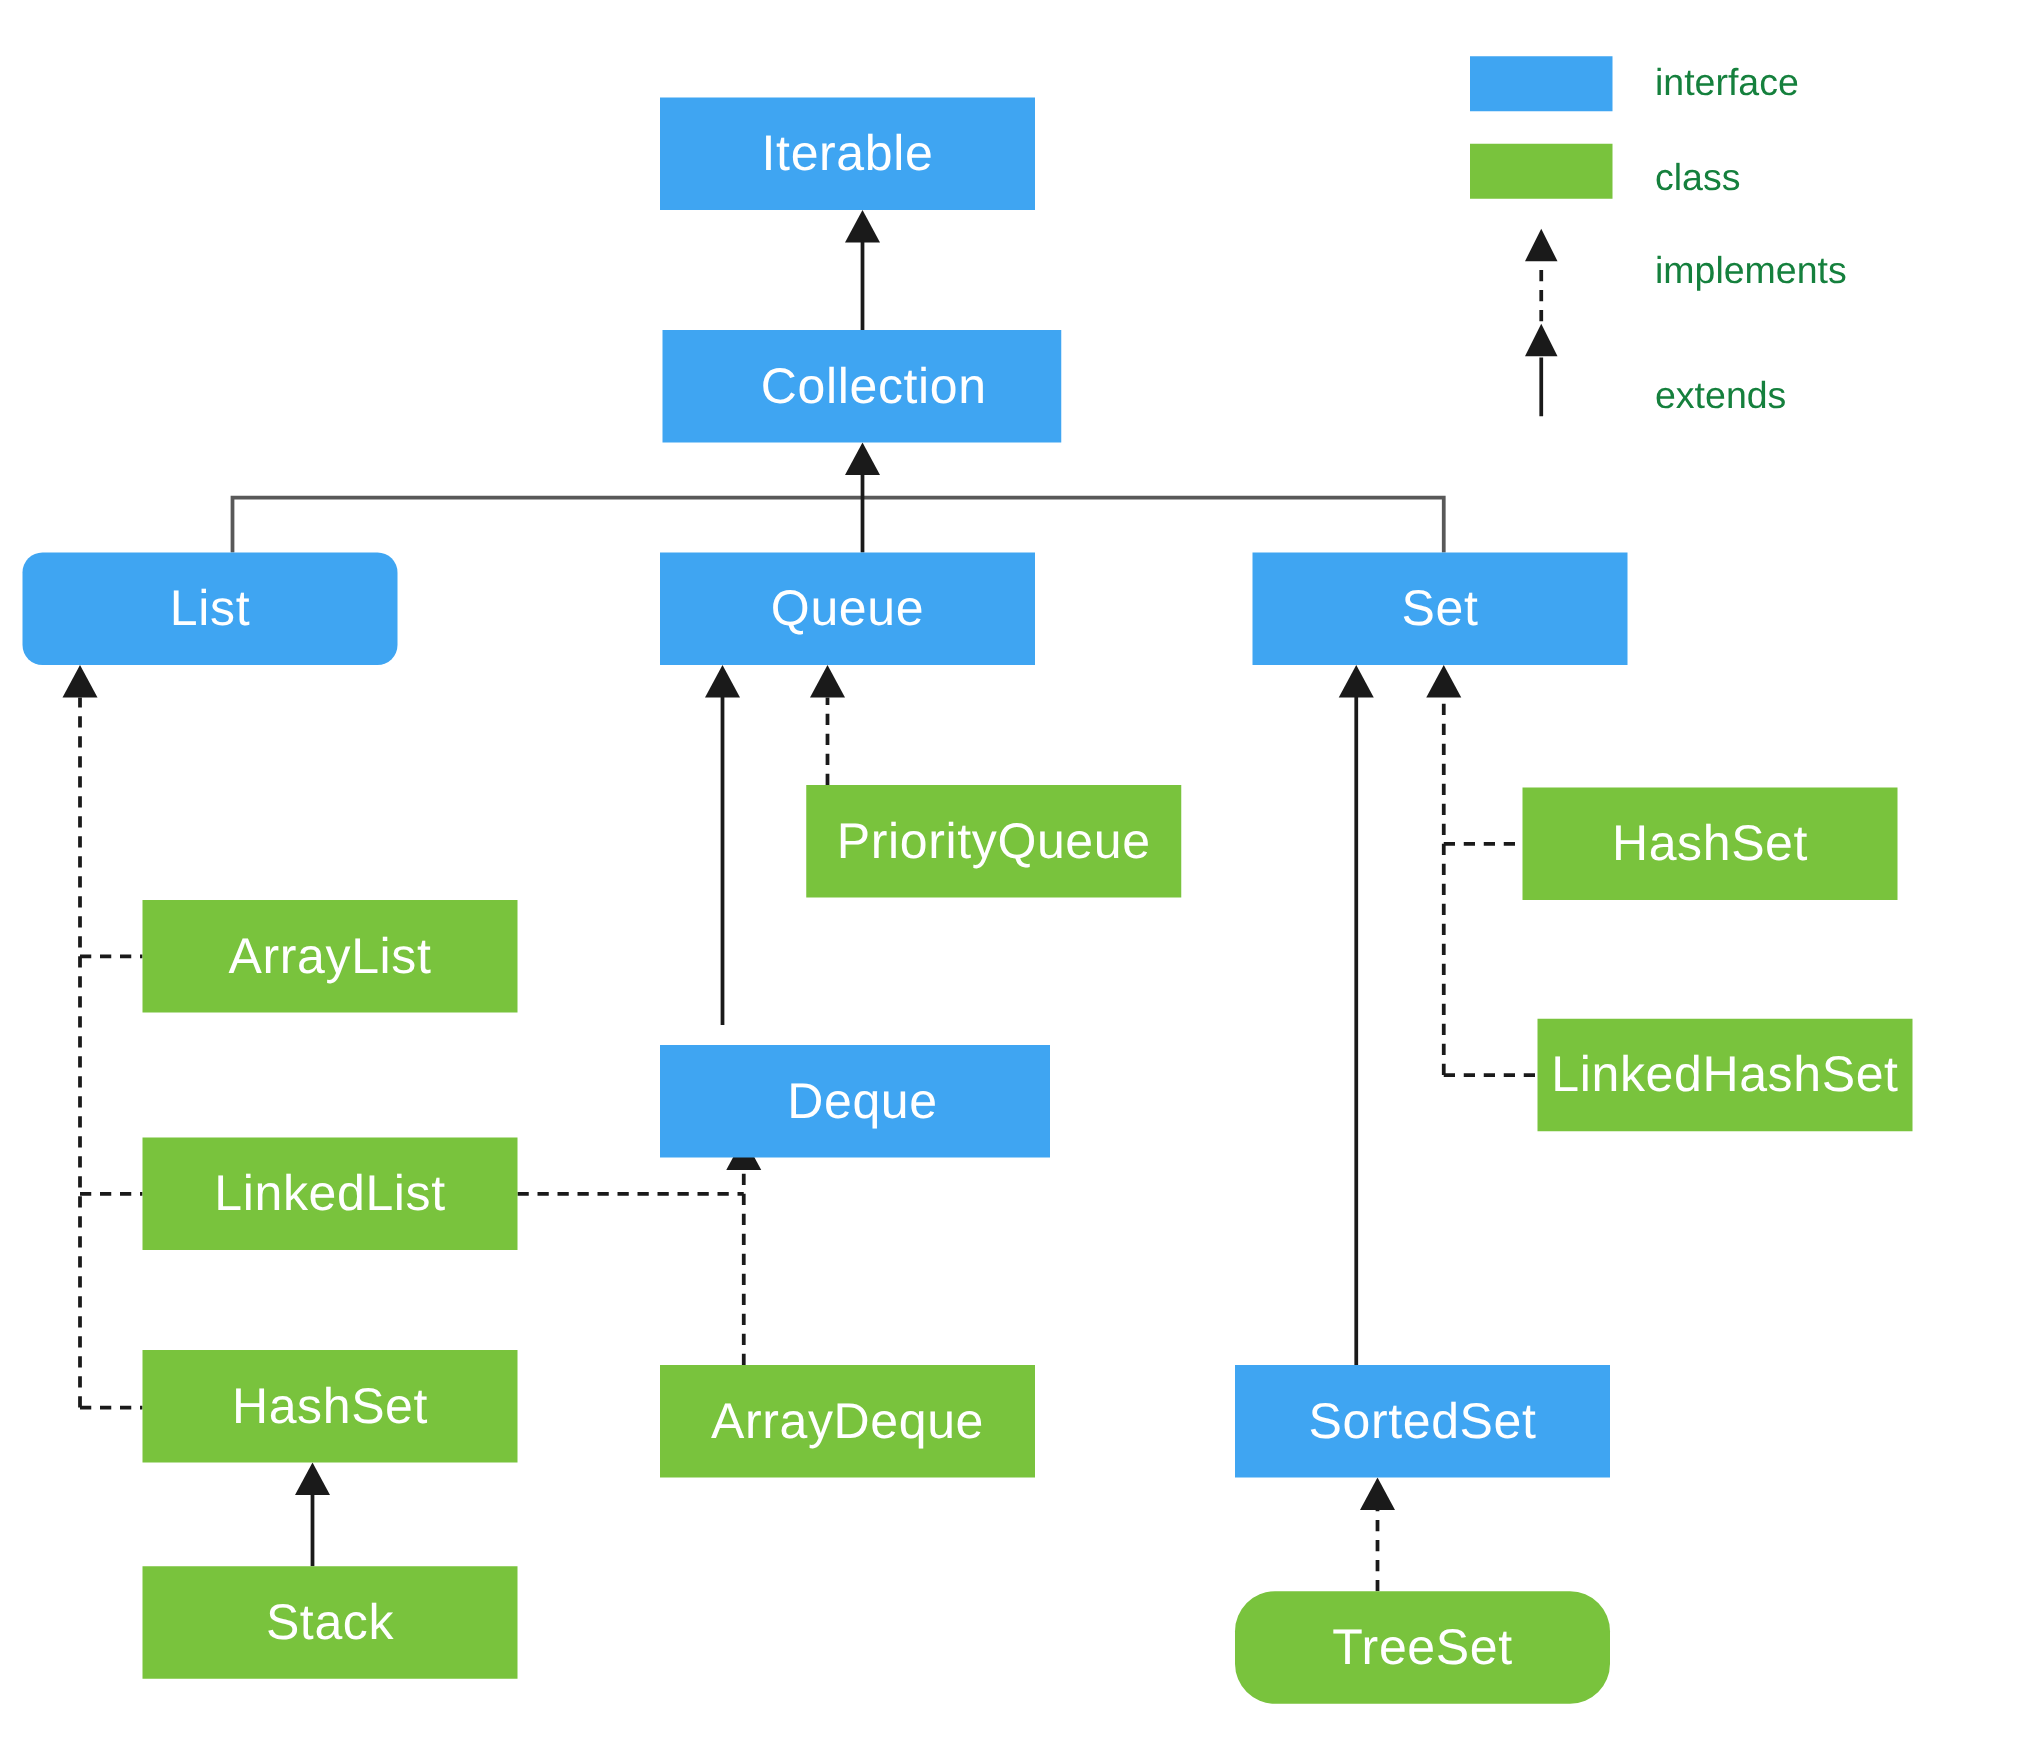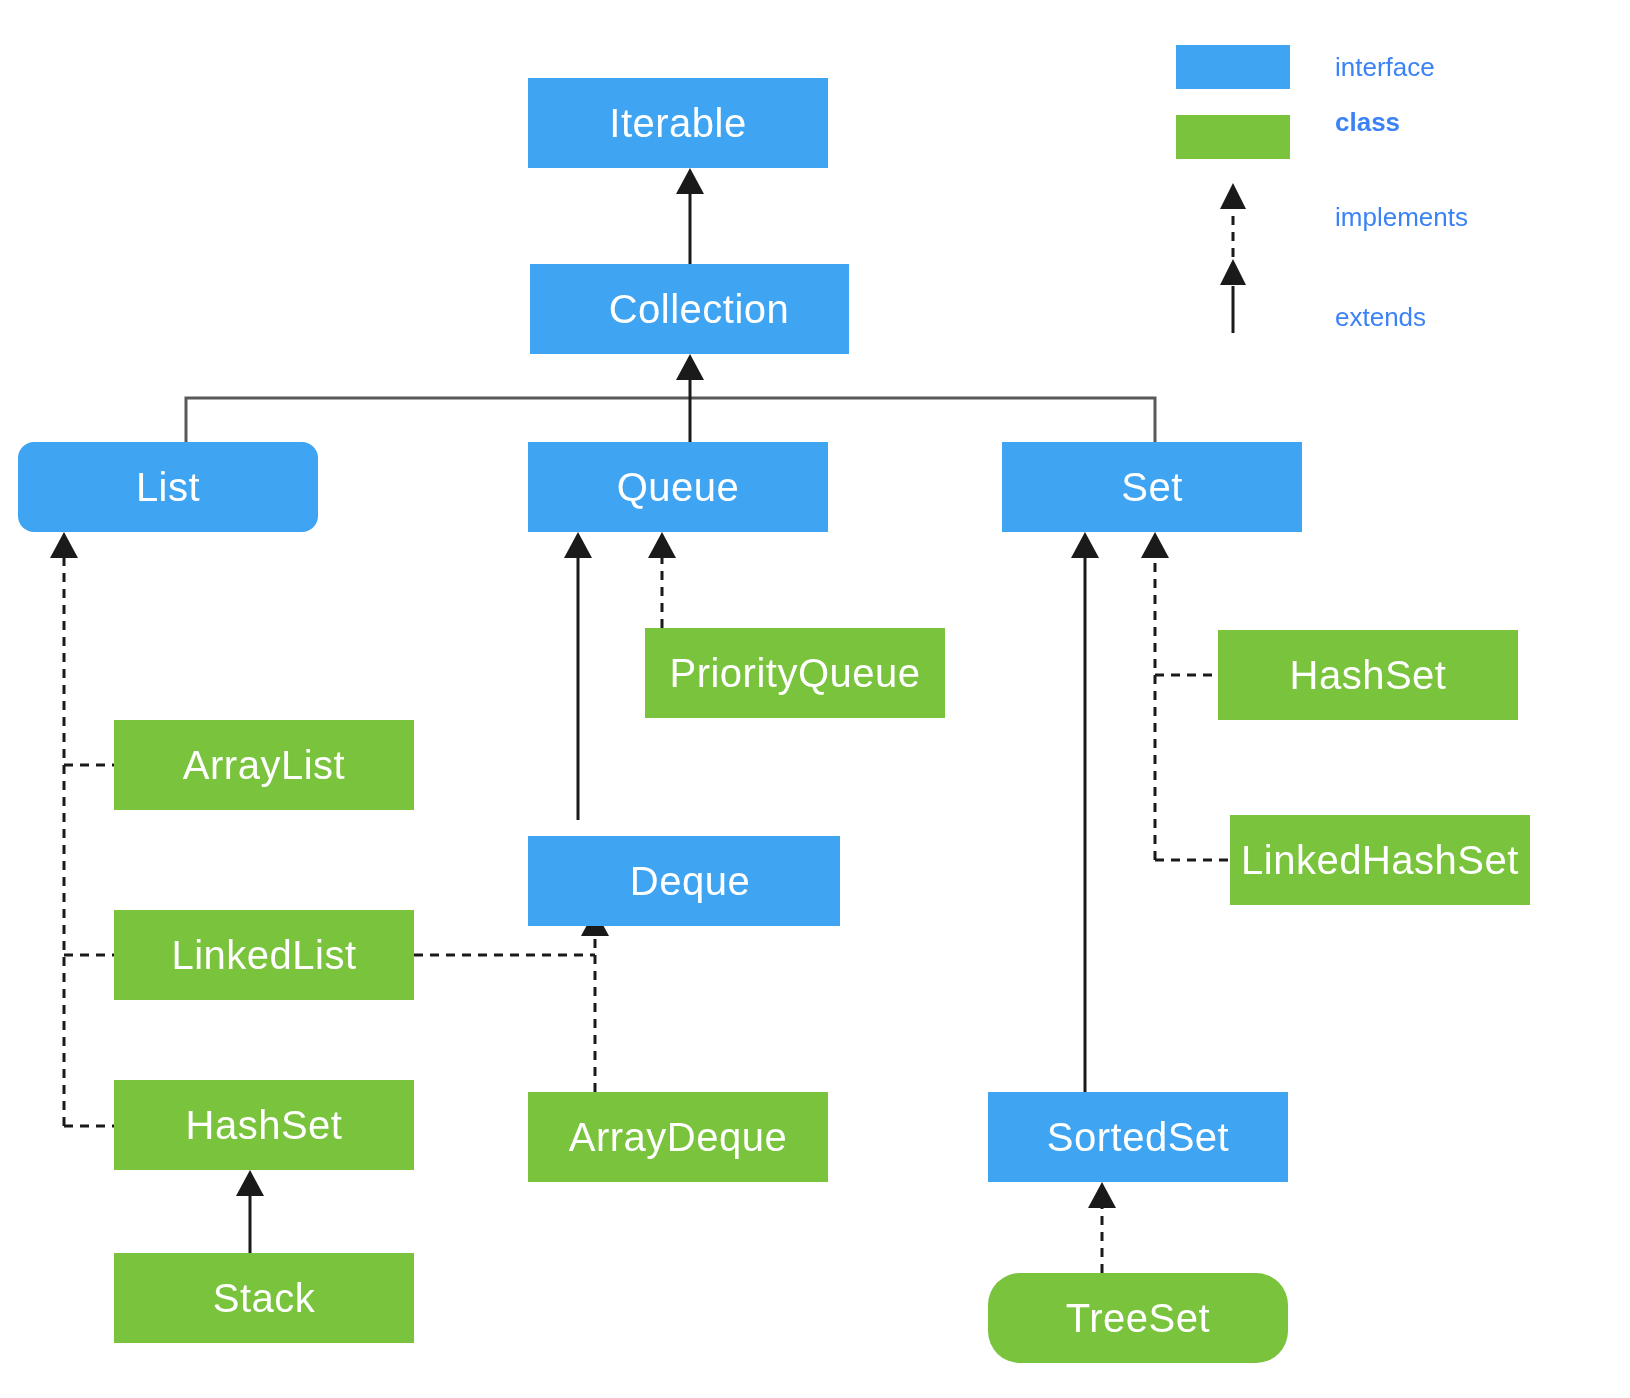--- a/index.html
+++ b/index.html
@@ -58,27 +58,26 @@
     height: 44px;
   }
   .legend-swatch.sw-interface { left: 1176px; top: 45px;  background: var(--c-interface, #3FA5F2); }
   .legend-swatch.sw-class     { left: 1176px; top: 115px; background: var(--c-class, #79C33D); }
   .legend-label {
     position: absolute;
     left: 1324px;
     height: 44px;
     display: flex;
     align-items: center;
-    font-size: 26px;
-    color: #3b82f6;
+    font-size: 30px;
+    color: #15803d;
     white-space: nowrap;
-    margin-left: 11px;
   }
   .ll-interface  { top: 45px; }
-  .ll-class      { top: 100px; font-weight: bold; }
+  .ll-class      { top: 121px; }
   .ll-implements { top: 195px; }
   .ll-extends    { top: 295px; }
 
   .edge  { stroke: #1a1a1a; stroke-width: 3; fill: none; }
   .edge.dashed { stroke-dasharray: 9 7; }
   .bus   { stroke: #595959; stroke-width: 3; fill: none; }
   .ah    { fill: #1a1a1a; stroke: none; }
 </style>
 </head>
 <body>

